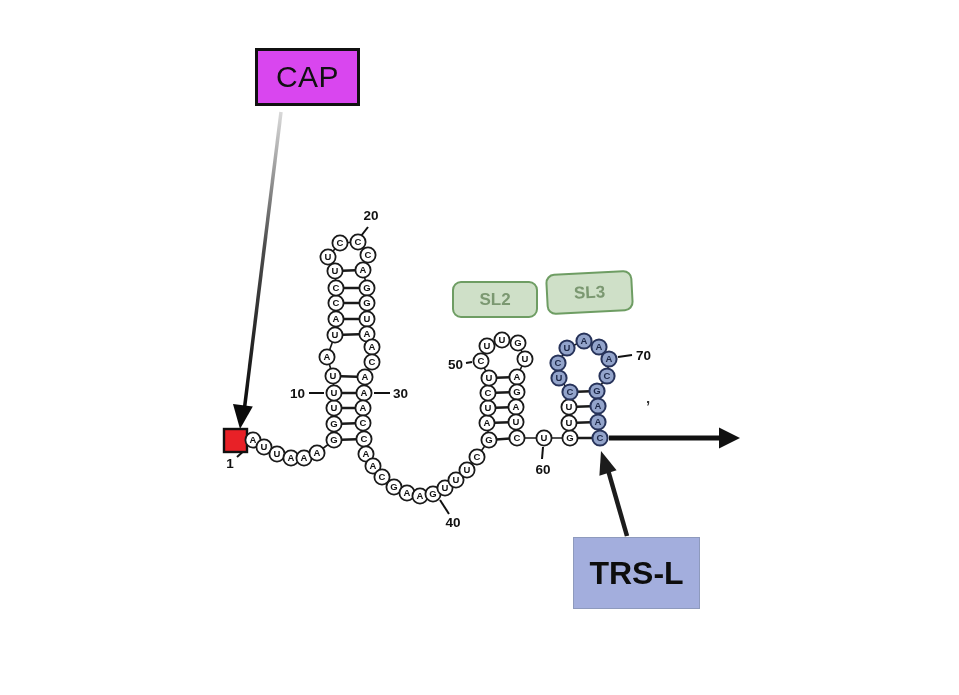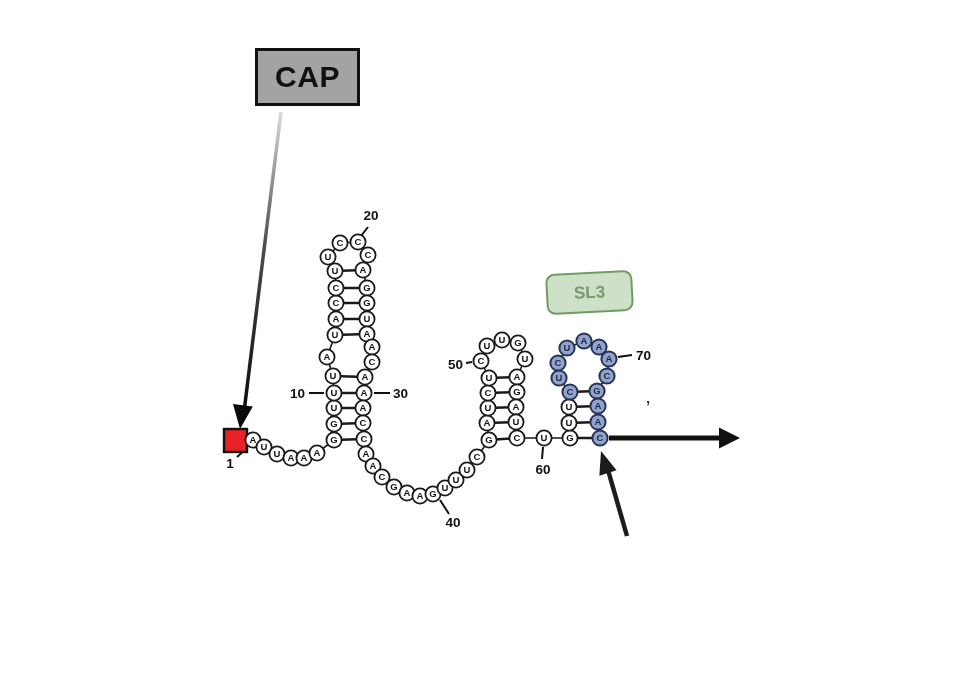--- a/index.html
+++ b/index.html
@@ -1,21 +1,21 @@
 <!DOCTYPE html>
 <html><head>
 <meta charset="utf-8">
 <style>
   html,body{margin:0;padding:0;background:#fff;}
   .canvas{position:relative;width:959px;height:695px;background:#ffffff;overflow:hidden;
           font-family:"Liberation Sans", sans-serif;}
   svg.layer{position:absolute;left:0;top:0;}
   .label-box{position:absolute;display:flex;align-items:center;justify-content:center;box-sizing:border-box;}
-  .cap-box{left:255px;top:48px;width:105px;height:58px;background:#a3a3a3;
-           border:3px solid #111;font-weight:bold;font-size:30px;color:#111;letter-spacing:0.5px;}
+  .cap-box{left:255px;top:48px;width:105px;height:58px;background:#d946ef;
+           border:3px solid #111;font-weight:normal;font-size:30px;color:#111;letter-spacing:0.5px;}
   .sl-box{background:var(--green-fill,#cfe0c8);border:2.5px solid var(--green-border,#6e9d63);
           border-radius:9px;font-weight:bold;font-size:17px;color:var(--green-text,#7b9871);}
   .sl1-box{left:303px;top:163px;width:88px;height:40px;}
   .sl2-box{left:452px;top:281px;width:86px;height:37px;}
   .sl3-box{left:546px;top:272px;width:87px;height:41px;transform:rotate(-3deg);}
   .trs-box{left:573px;top:537px;width:127px;height:72px;background:var(--blue-fill,#a3aed1);
            border:1px solid var(--blue-border,#8e9abd);font-weight:bold;font-size:32px;color:#0d0d0d;}
 </style>
 </head>
 <body>
@@ -220,16 +220,22 @@
       <text x="393" y="398" text-anchor="start" font-size="13.5" font-weight="bold" fill="#111" font-family="&quot;Liberation Sans&quot;, sans-serif">30</text>
       <text x="453" y="527" text-anchor="middle" font-size="13.5" font-weight="bold" fill="#111" font-family="&quot;Liberation Sans&quot;, sans-serif">40</text>
       <text x="463" y="369" text-anchor="end" font-size="13.5" font-weight="bold" fill="#111" font-family="&quot;Liberation Sans&quot;, sans-serif">50</text>
       <text x="543" y="474" text-anchor="middle" font-size="13.5" font-weight="bold" fill="#111" font-family="&quot;Liberation Sans&quot;, sans-serif">60</text>
       <text x="636" y="360" text-anchor="start" font-size="13.5" font-weight="bold" fill="#111" font-family="&quot;Liberation Sans&quot;, sans-serif">70</text>
       <text x="646" y="411" font-size="15" font-weight="bold" fill="#333" font-family="&quot;Liberation Sans&quot;, sans-serif">’</text>
     </svg>
   <div class="label-box cap-box">
     <span>CAP</span>
   </div>
+  <div class="label-box sl-box sl2-box">
+    <span>SL2</span>
+  </div>
   <div class="label-box sl-box sl3-box">
     <span>SL3</span>
+  </div>
+  <div class="label-box trs-box">
+    <span>TRS-L</span>
   </div>
 </div>
 
 </body></html>

